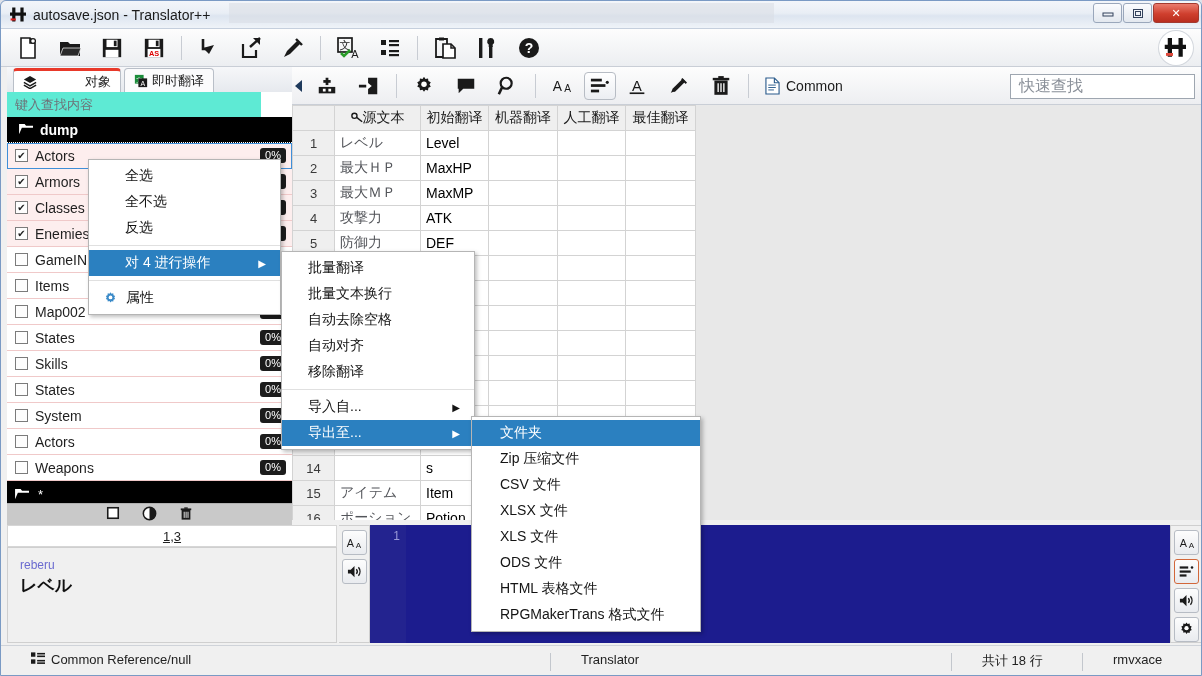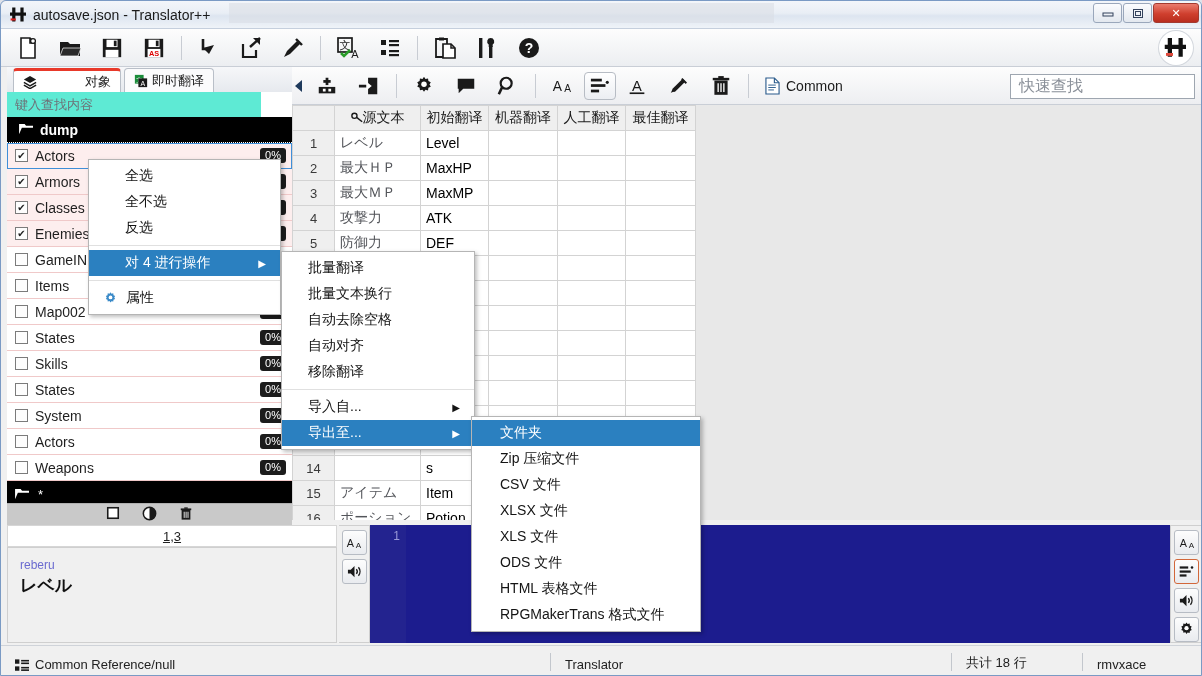--- a/index.html
+++ b/index.html
@@ -251,21 +251,21 @@
     display: flex; flex-direction: column; align-items: center;
     padding-top: 4px; gap: 4px;
   }
 
   
   .statusbar {
     position: absolute; left: 0; top: 644px; width: 1202px; height: 32px;
     background: #f0f0f0; border-top: 1px solid #cfd3d9;
     display: flex; align-items: center; font-size: 13px; color: #222;
   }
-  .sb-cell { display: flex; align-items: flex-end; gap: 6px; height: 20px; padding: 0 14px; }
+  .sb-cell { display: flex; align-items: flex-start; gap: 6px; height: 20px; padding: 0 30px; }
   .sb-div { width: 1px; height: 18px; background: #c3c7cd; }
 
   
   .menu {
     position: absolute; z-index: 50;
     background: #fff; border: 1px solid #b5b5b5;
     box-shadow: 2px 2px 4px rgba(0,0,0,.25);
     padding: 3px 0; font-size: 14px; color: #141414;
   }
   .mi {

